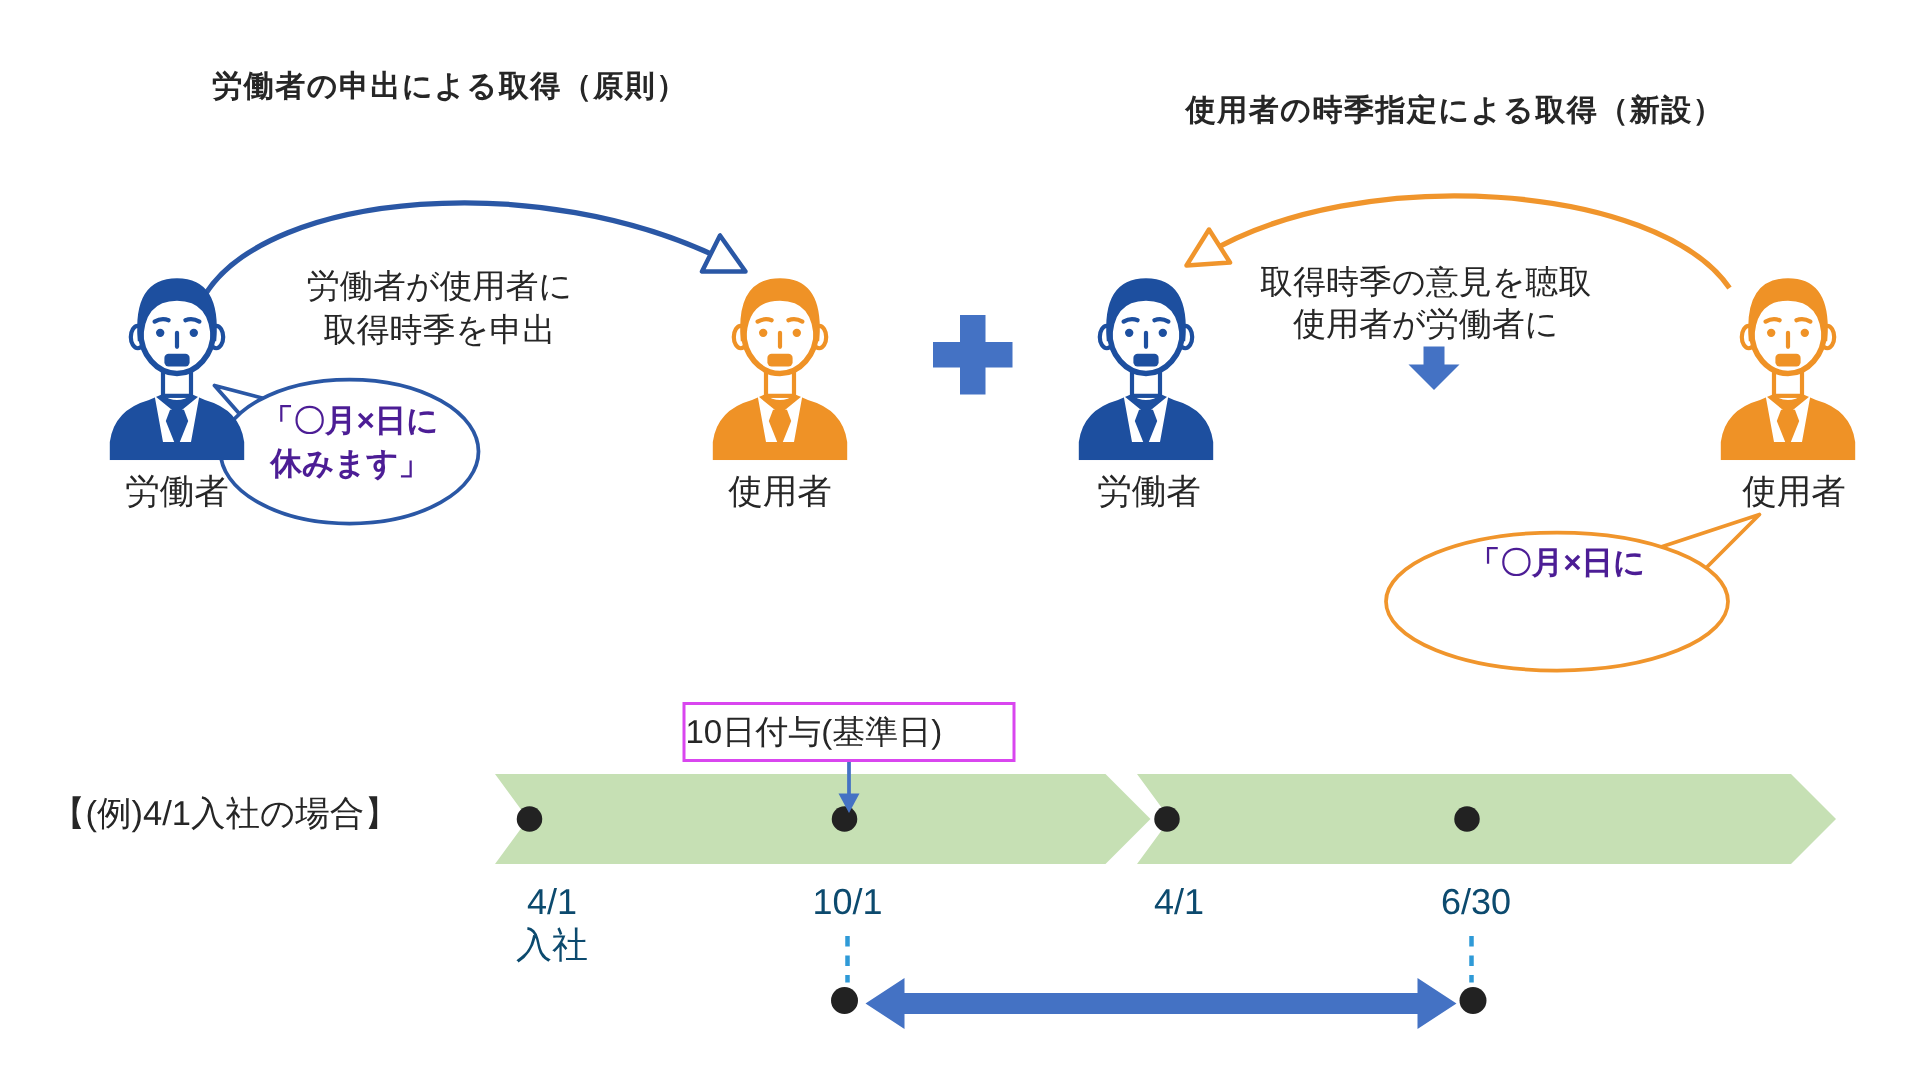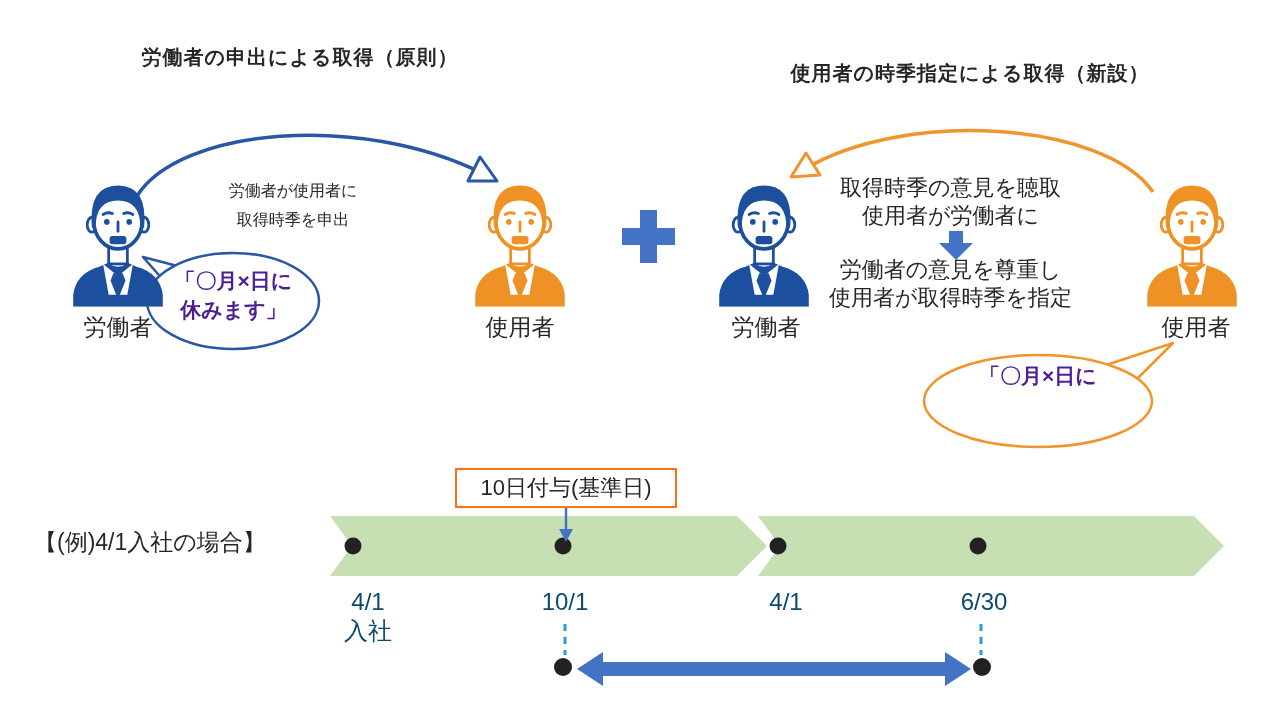--- a/index.html
+++ b/index.html
@@ -4,28 +4,28 @@
 <style>
   html,body { margin:0; padding:0; background:#fff; }
   .canvas {
     position:relative; width:1280px; height:720px; background:#ffffff;
     font-family:"Liberation Sans","DejaVu Sans",sans-serif; color:#262626;
     overflow:hidden;
   }
   svg.art { position:absolute; left:0; top:0; width:1280px; height:720px; }
   .t { position:absolute; text-align:center; }
   .title { font-size:20px; font-weight:bold; letter-spacing:1px;text-align:center; }
-  .caption { font-size:16px; line-height:29px; }
+  .caption { font-size:22px; line-height:29px; }
   .caption2 { font-size:22px; line-height:28px; }
   .figlabel { font-size:23px; }
   .bubble-text { font-size:21px; font-weight:bold; color:#4c1d95; line-height:29px; }
   .example { font-size:23px; text-align:left; white-space:nowrap; }
   .grantbox {
     position:absolute; left:455px; top:468px; width:218px; height:36px;
-    border:2px solid #f97316; background:#fff; text-align:center;
+    border:2px solid #d946ef; background:#fff; 
     font-size:22px; line-height:36px;
   }
   .date { font-size:24px; line-height:29px; color:#0c4a6e; }
   .person { position:absolute; width:112px; height:131px; }
   .p-blue { color:#1d4f9f; }
   .p-orange { color:#ef9226; }
 </style>
 </head>
 <body>
 
@@ -140,24 +140,20 @@
   <div class="t figlabel" style="left:460px; top:312px; width:120px;">使用者</div>
   <div class="t bubble-text" style="left:146px; top:266px; width:175px;">
     <div>「〇月×日に</div>
     <div>休みます」</div>
   </div>
 
   <div class="t caption2" style="left:828px; top:174px; width:245px;">
     <div>取得時季の意見を聴取</div>
     <div>使用者が労働者に</div>
   </div>
-  <div class="t caption2" style="left:828px; top:256px; width:245px;">
-    <div>労働者の意見を尊重し</div>
-    <div>使用者が取得時季を指定</div>
-  </div>
   <div class="t figlabel" style="left:706px; top:312px; width:120px;">労働者</div>
   <div class="t figlabel" style="left:1136px; top:312px; width:120px;">使用者</div>
   <div class="t bubble-text" style="left:923px; top:361px; width:230px; line-height:30px;">
     <div>「〇月×日に</div>
   </div>
 
   <div class="t example" style="left:34px; top:527px;">【(例)4/1入社の場合】</div>
   <div class="grantbox">10日付与(基準日)</div>
 
   <div class="t date" style="left:328px; top:587px; width:80px;">

